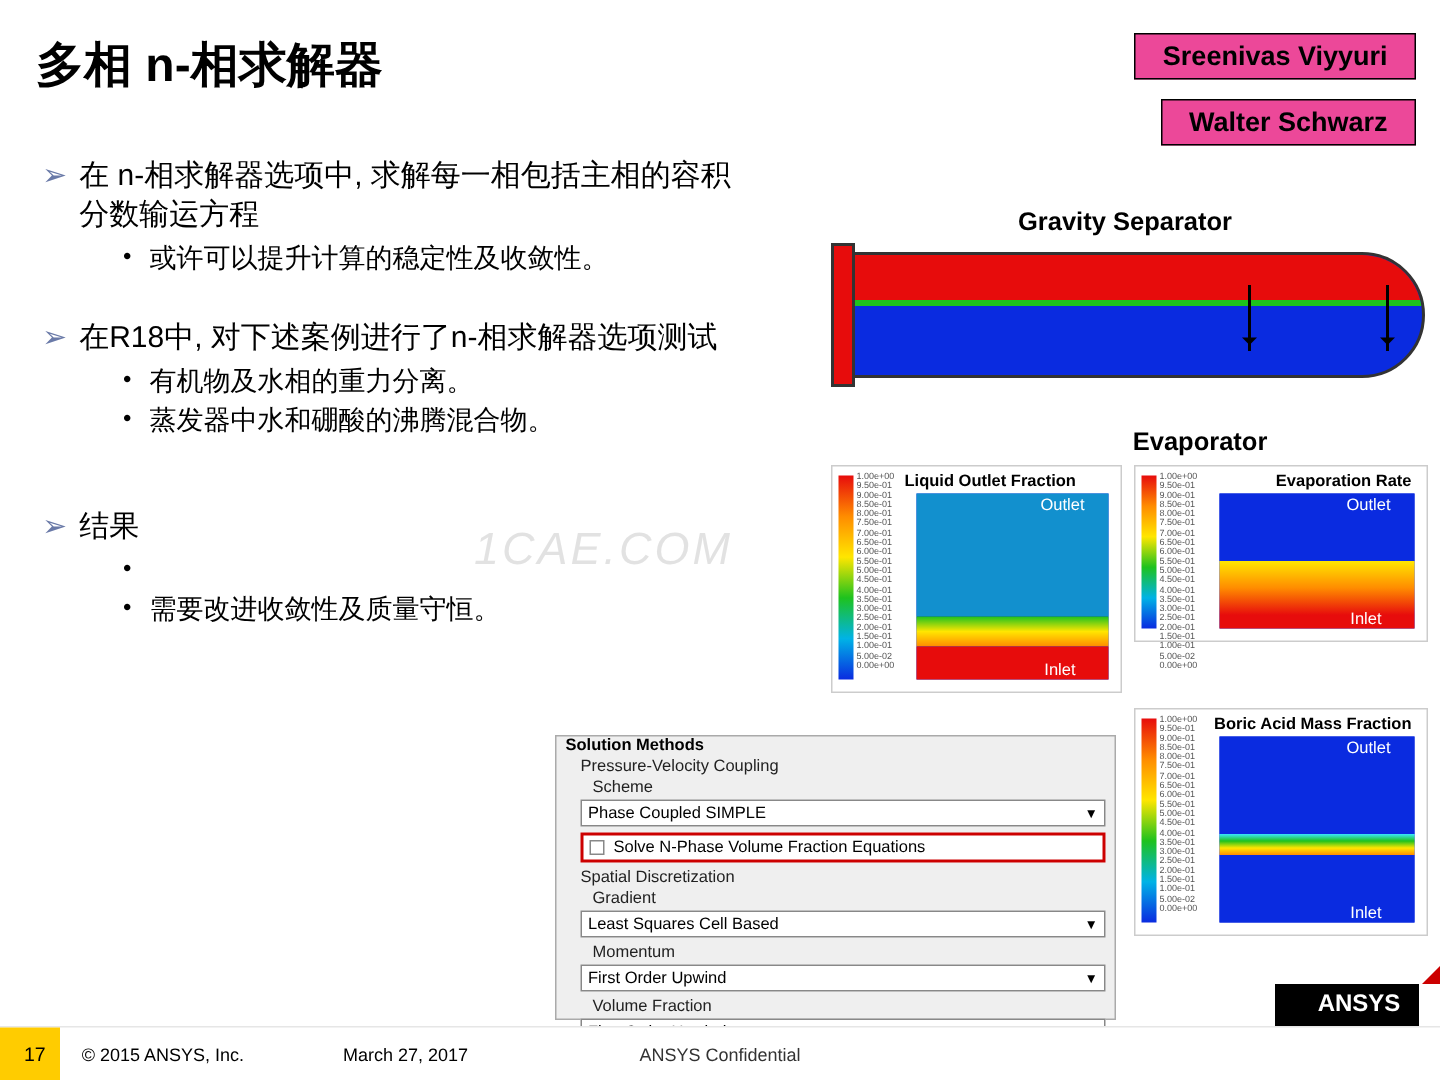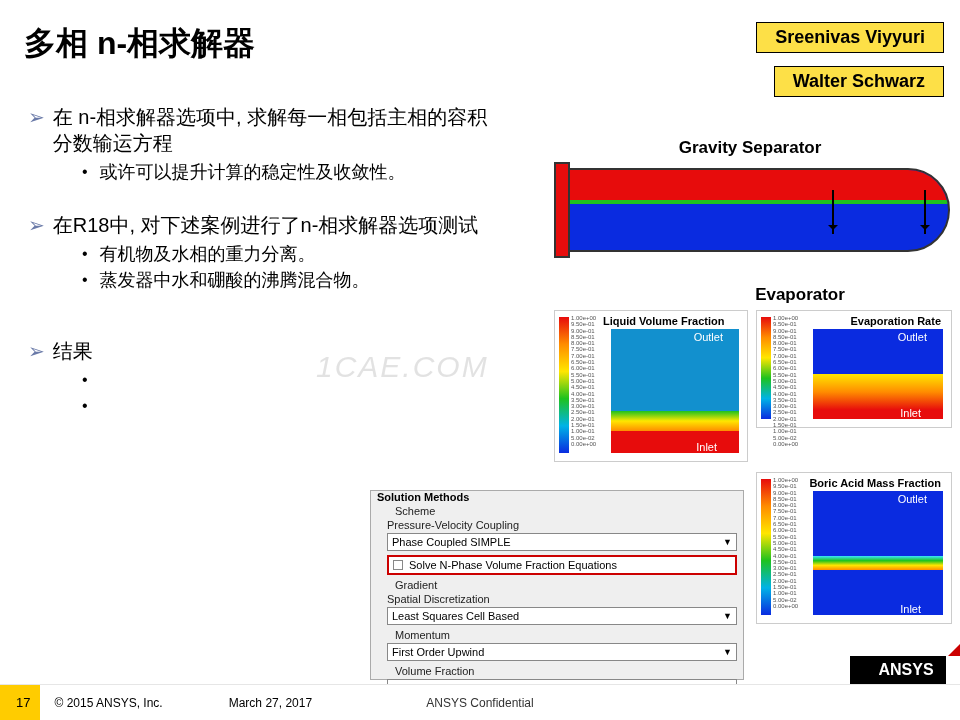--- a/index.html
+++ b/index.html
@@ -1,18 +1,18 @@
 <!DOCTYPE html>
 <html><head>
 <meta charset="utf-8">
 <style>
   * { box-sizing: border-box; margin: 0; padding: 0; }
   body { width: 960px; height: 720px; background: #fff; font-family: Arial, "Microsoft YaHei", sans-serif; position: relative; overflow: hidden; }
   .title { position: absolute; top: 22px; left: 24px; font-size: 32px; font-weight: bold; }
-  .author-box { position: absolute; right: 16px; border: 1.5px solid #000; padding: 4px 18px; font-size: 18px; font-weight: bold; background: #fde047;}
+  .author-box { position: absolute; right: 16px; border: 1.5px solid #000; padding: 4px 18px; font-size: 18px; font-weight: bold; background: #ec4899;}
   .author1 { top: 22px; }
   .author2 { top: 66px; }
   .left-col { position: absolute; left: 28px; top: 100px; width: 478px; }
   .bullet-lvl1 { margin-top: 4px; margin-bottom: 4px; }
   .lvl1-row { display: flex; align-items: flex-start; }
   .lvl1-arrow { color: #6a7aa8; font-size: 20px; margin-right: 8px; line-height: 26px; }
   .lvl1-text { font-size: 20px; line-height: 26px; }
   .lvl2 { margin-left: 54px; margin-top: 4px; }
   .lvl2-row { display: flex; align-items: flex-start; margin-bottom: 2px;}
   .lvl2-dot { font-size: 16px; margin-right: 12px; line-height: 24px; }
@@ -113,20 +113,21 @@
     <div class="lvl1-row">
       <span class="lvl1-arrow">➢</span>
       <span class="lvl1-text">结果</span>
     </div>
     <div class="lvl2">
       <div class="lvl2-row">
           <span class="lvl2-dot">•</span>
         </div>
       <div class="lvl2-row">
           <span class="lvl2-dot">•</span>
+          <span class="lvl2-text">需要改进收敛性及质量守恒。</span>
         </div>
     </div>
   </div>
 </div>
 
 <div class="fig-label gravity-label">Gravity Separator</div>
 <div class="gravity-sep">
   <div class="gs-leftcap"></div>
   <div class="gs-body">
       <div class="gs-red"></div>
@@ -157,21 +158,21 @@
       <div>4.00e-01</div>
       <div>3.50e-01</div>
       <div>3.00e-01</div>
       <div>2.50e-01</div>
       <div>2.00e-01</div>
       <div>1.50e-01</div>
       <div>1.00e-01</div>
       <div>5.00e-02</div>
       <div>0.00e+00</div>
     </div>
-  <div class="ep-title">Liquid  Volume Fraction</div>
+  <div class="ep-title">Liquid  Outlet Fraction</div>
   <div class="ep-plot">
       <div class="top"></div>
       <div class="mid"></div>
       <div class="bot"></div>
     </div>
   <div class="ep-lbl ep-outlet">Outlet</div>
   <div class="ep-lbl ep-inlet">Inlet</div>
 </div>
 
 <div class="evap-panel ep2">
@@ -239,32 +240,32 @@
       <div class="top"></div>
       <div class="mid"></div>
       <div class="bot"></div>
     </div>
   <div class="ep-lbl ep-outlet">Outlet</div>
   <div class="ep-lbl ep-inlet">Inlet</div>
 </div>
 
 <div class="solution-panel">
   <div class="sp-h">Solution Methods</div>
+  <div class="sp-sub">Pressure-Velocity Coupling</div>
   <div class="sp-sub" style="margin-left:18px">Scheme</div>
-  <div class="sp-sub">Pressure-Velocity Coupling</div>
   <div class="sp-combo">
       <span>Phase Coupled SIMPLE</span>
       <span class="caret">▼</span>
     </div>
   <div class="sp-hl">
       <span class="sp-chk"></span>
       <span>Solve N-Phase Volume Fraction Equations</span>
     </div>
+  <div class="sp-sub">Spatial Discretization</div>
   <div class="sp-sub" style="margin-left:18px">Gradient</div>
-  <div class="sp-sub">Spatial Discretization</div>
   <div class="sp-combo">
       <span>Least Squares Cell Based</span>
       <span class="caret">▼</span>
     </div>
   <div class="sp-sub" style="margin-left:18px">Momentum</div>
   <div class="sp-combo">
       <span>First Order Upwind</span>
       <span class="caret">▼</span>
     </div>
   <div class="sp-sub" style="margin-left:18px">Volume Fraction</div>

